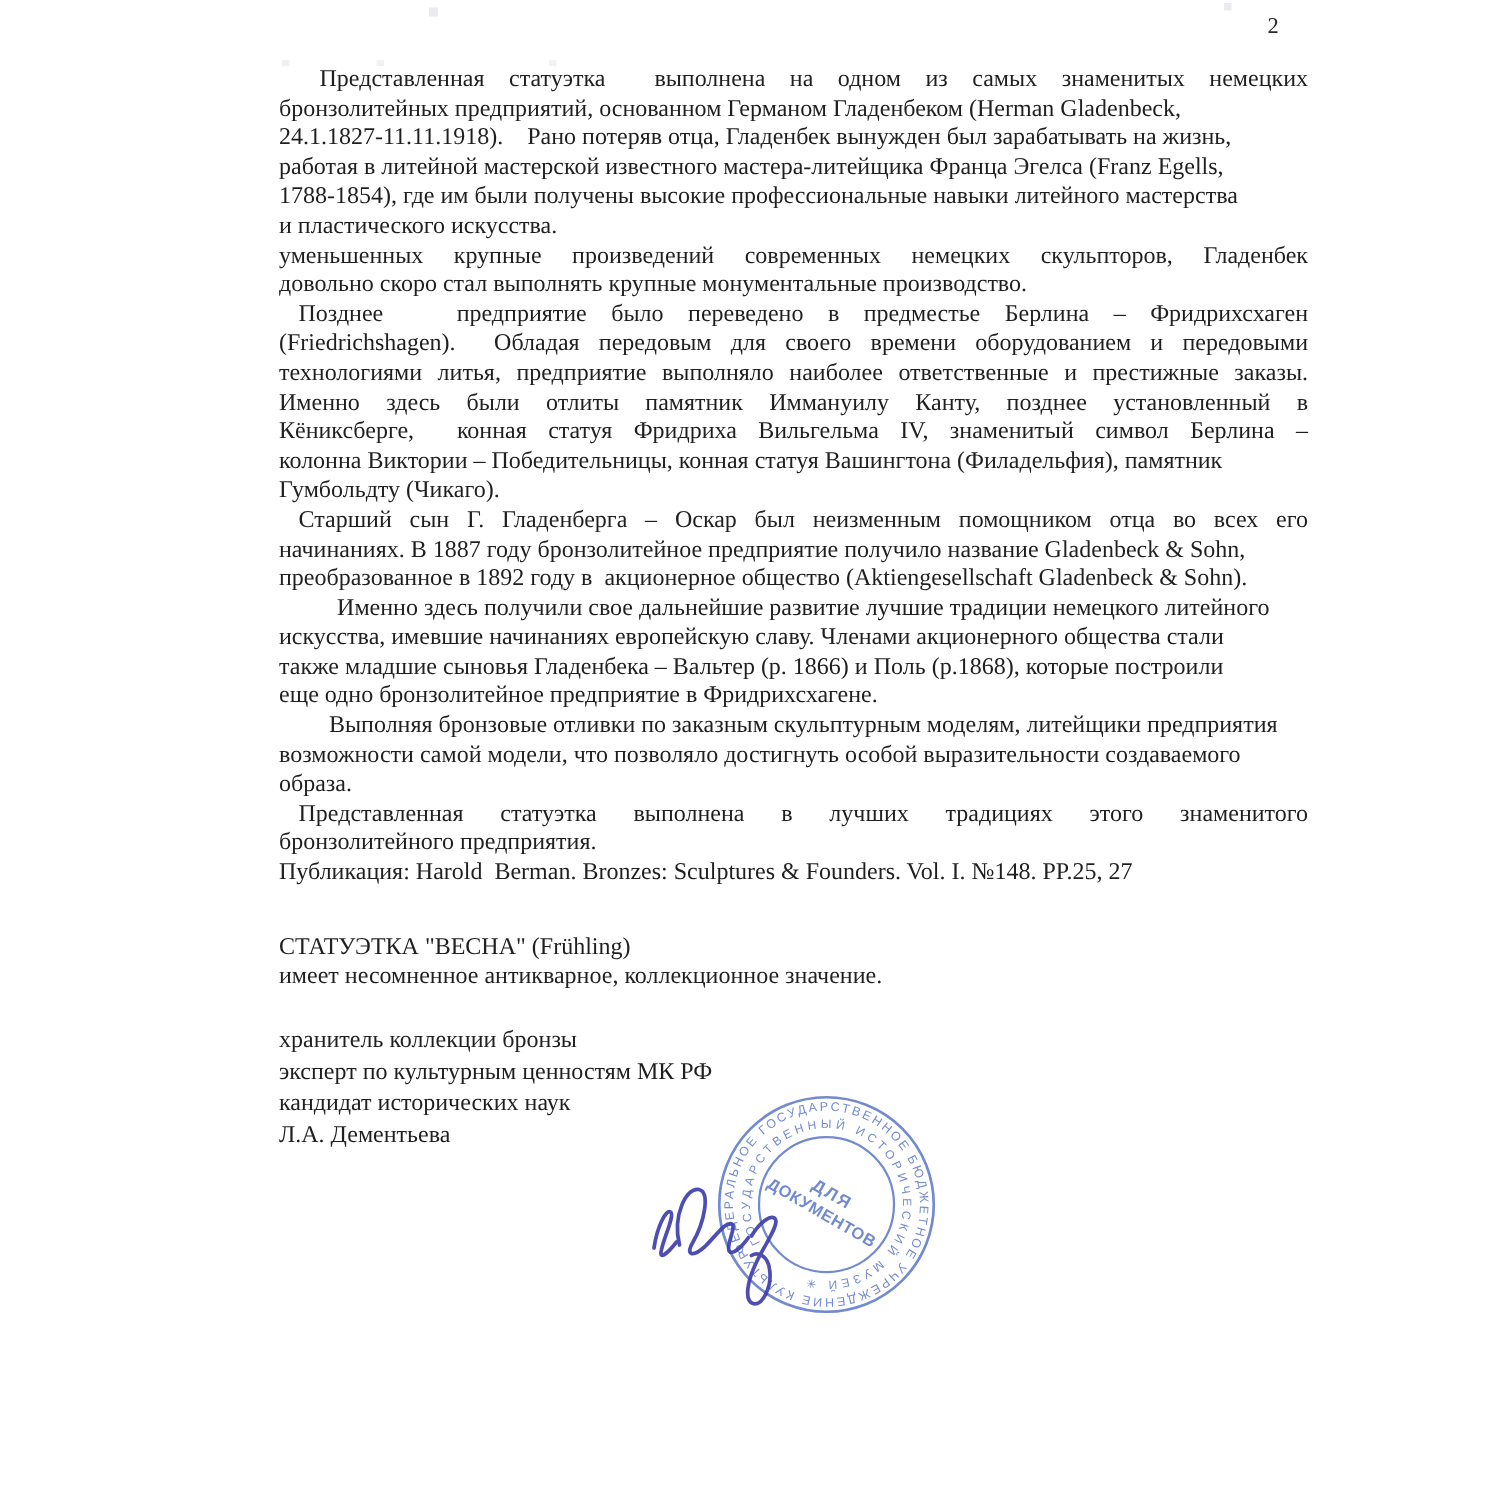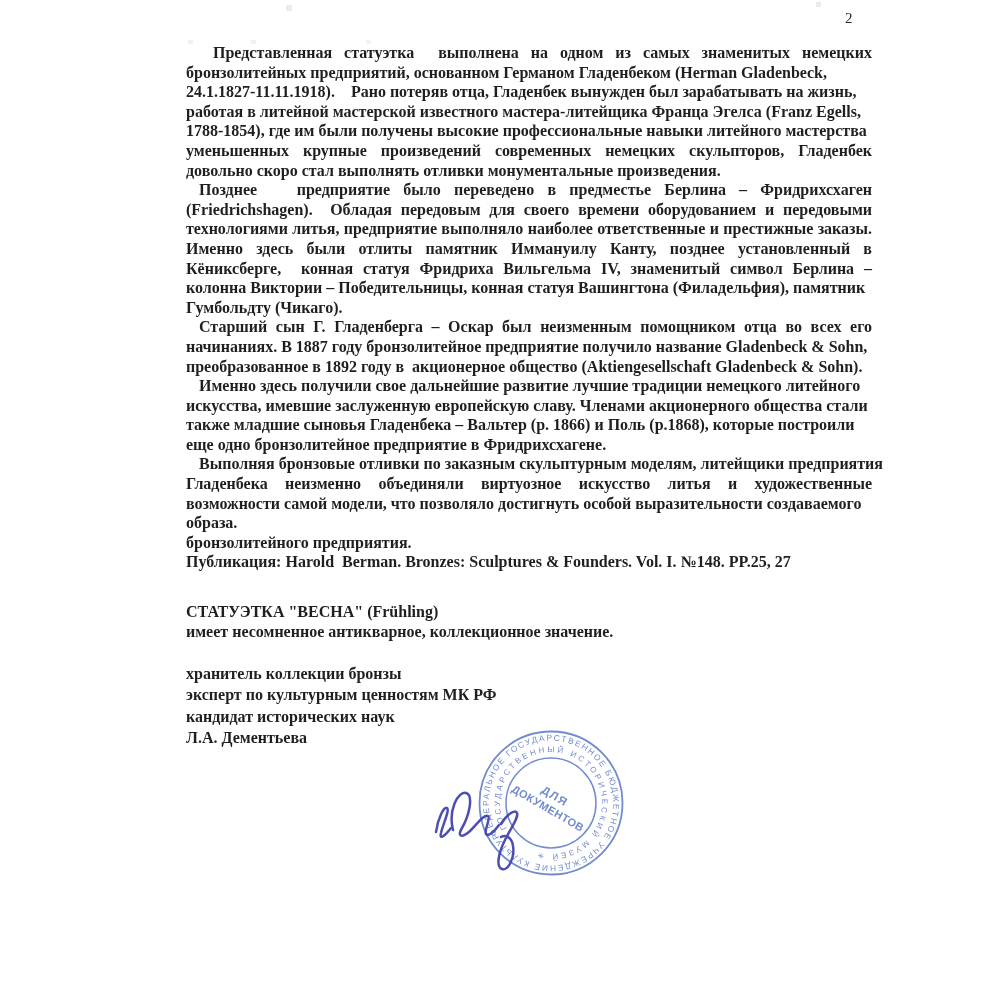--- a/index.html
+++ b/index.html
@@ -1,26 +1,26 @@
 <!DOCTYPE html>
 <html><head>
 <meta charset="utf-8">
 <style>
   html,body{margin:0;padding:0;background:#ffffff;}
   .page{
     position:relative;width:1000px;height:1000px;background:#ffffff;overflow:hidden;
     font-family:"Liberation Serif","DejaVu Serif",serif;color:#1f1f1f;
   }
   .pageno{position:absolute;left:845px;top:10px;font-size:15px;color:#2a2a2a;}
-  .content{position:absolute;left:186px;top:43px;width:686px;font-size:16px;line-height:19.6px;font-weight:bold;}
+  .content{position:absolute;left:186px;top:43px;width:686px;font-size:16px;line-height:19.6px;}
   .tl{text-align:left;}
   .tl:not(.full){white-space:nowrap;}
   .tl.full{text-align:justify;text-align-last:justify;}
   .ind-lg{text-indent:27px;}
-  .ind-sm{text-indent:13px;}
+  .ind-sm{text-indent:13px;text-align:center;}
   .pub{white-space:nowrap;}
   .sttl{margin-top:30px;white-space:nowrap;}
   .snote{white-space:nowrap;}
   .sig{margin-top:22px;line-height:21.2px;}
   .sig div{white-space:nowrap;}
   .stamp-svg{position:absolute;left:466px;top:718px;opacity:0.82;}
   .stamp-svg text{font-family:"Liberation Sans","DejaVu Sans",sans-serif;}
   .sign-svg{position:absolute;left:428px;top:786px;opacity:0.92;}
   .artifact{position:absolute;background:#e9ebee;}
   .a1{left:286px;top:5px;width:6px;height:6px;}
@@ -42,40 +42,41 @@
 
   <div class="pageno">2</div>
 
   <div class="content">
 
     <div class="tl full ind-lg">Представленная статуэтка&nbsp; выполнена на одном из самых знаменитых немецких</div>
       <div class="tl">бронзолитейных предприятий, основанном Германом Гладенбеком (Herman Gladenbeck,</div>
       <div class="tl">24.1.1827-11.11.1918).&nbsp;&nbsp;&nbsp; Рано потеряв отца, Гладенбек вынужден был зарабатывать на жизнь,</div>
       <div class="tl">работая в литейной мастерской известного мастера-литейщика Франца Эгелса (Franz Egells,</div>
       <div class="tl">1788-1854), где им были получены высокие профессиональные навыки литейного мастерства</div>
+      <div class="tl">и пластического искусства.</div>
       <div class="tl full">уменьшенных крупные произведений современных немецких скульпторов, Гладенбек</div>
-      <div class="tl">довольно скоро стал выполнять отливки монументальные произведения.</div>
+      <div class="tl">довольно скоро стал выполнять крупные монументальные производство.</div>
       <div class="tl full ind-sm">Позднее&nbsp;&nbsp; предприятие было переведено в предместье Берлина – Фридрихсхаген</div>
       <div class="tl full">(Friedrichshagen).&nbsp; Обладая передовым для своего времени оборудованием и передовыми</div>
       <div class="tl full">технологиями литья, предприятие выполняло наиболее ответственные и престижные заказы.</div>
       <div class="tl full">Именно здесь были отлиты памятник Иммануилу Канту, позднее установленный в</div>
       <div class="tl full">Кёниксберге,&nbsp; конная статуя Фридриха Вильгельма IV, знаменитый символ Берлина –</div>
       <div class="tl">колонна Виктории – Победительницы, конная статуя Вашингтона (Филадельфия), памятник</div>
       <div class="tl">Гумбольдту (Чикаго).</div>
       <div class="tl full ind-sm">Старший сын Г. Гладенберга – Оскар был неизменным помощником отца во всех его</div>
       <div class="tl">начинаниях. В 1887 году бронзолитейное предприятие получило название Gladenbeck &amp; Sohn,</div>
       <div class="tl">преобразованное в 1892 году в&nbsp; акционерное общество (Aktiengesellschaft Gladenbeck &amp; Sohn).</div>
       <div class="tl ind-sm">Именно здесь получили свое дальнейшие развитие лучшие традиции немецкого литейного</div>
-      <div class="tl">искусства, имевшие заслуженную европейскую славу. Членами акционерного общества стали</div>
+      <div class="tl">искусства, имевшие начинаниях европейскую славу. Членами акционерного общества стали</div>
       <div class="tl">также младшие сыновья Гладенбека – Вальтер (р. 1866) и Поль (р.1868), которые построили</div>
       <div class="tl">еще одно бронзолитейное предприятие в Фридрихсхагене.</div>
       <div class="tl ind-sm">Выполняя бронзовые отливки по заказным скульптурным моделям, литейщики предприятия</div>
-      <div class="tl full">Гладенбека неизменно объединяли виртуозное искусство литья и художественные</div>
       <div class="tl">возможности самой модели, что позволяло достигнуть особой выразительности создаваемого</div>
       <div class="tl">образа.</div>
+      <div class="tl full ind-sm">Представленная статуэтка выполнена в лучших традициях этого знаменитого</div>
       <div class="tl">бронзолитейного предприятия.</div>
       <div class="pub">Публикация: Harold&nbsp; Berman. Bronzes: Sculptures &amp; Founders. Vol. I. №148. PP.25, 27</div>
     <div class="sttl">СТАТУЭТКА "ВЕСНА" (Frühling)</div>
     <div class="snote">имеет несомненное антикварное, коллекционное значение.</div>
     <div class="sig">
 
         <div>хранитель коллекции бронзы</div>
         <div>эксперт по культурным ценностям МК РФ</div>
         <div>кандидат исторических наук</div>
         <div>Л.А. Дементьева</div>

